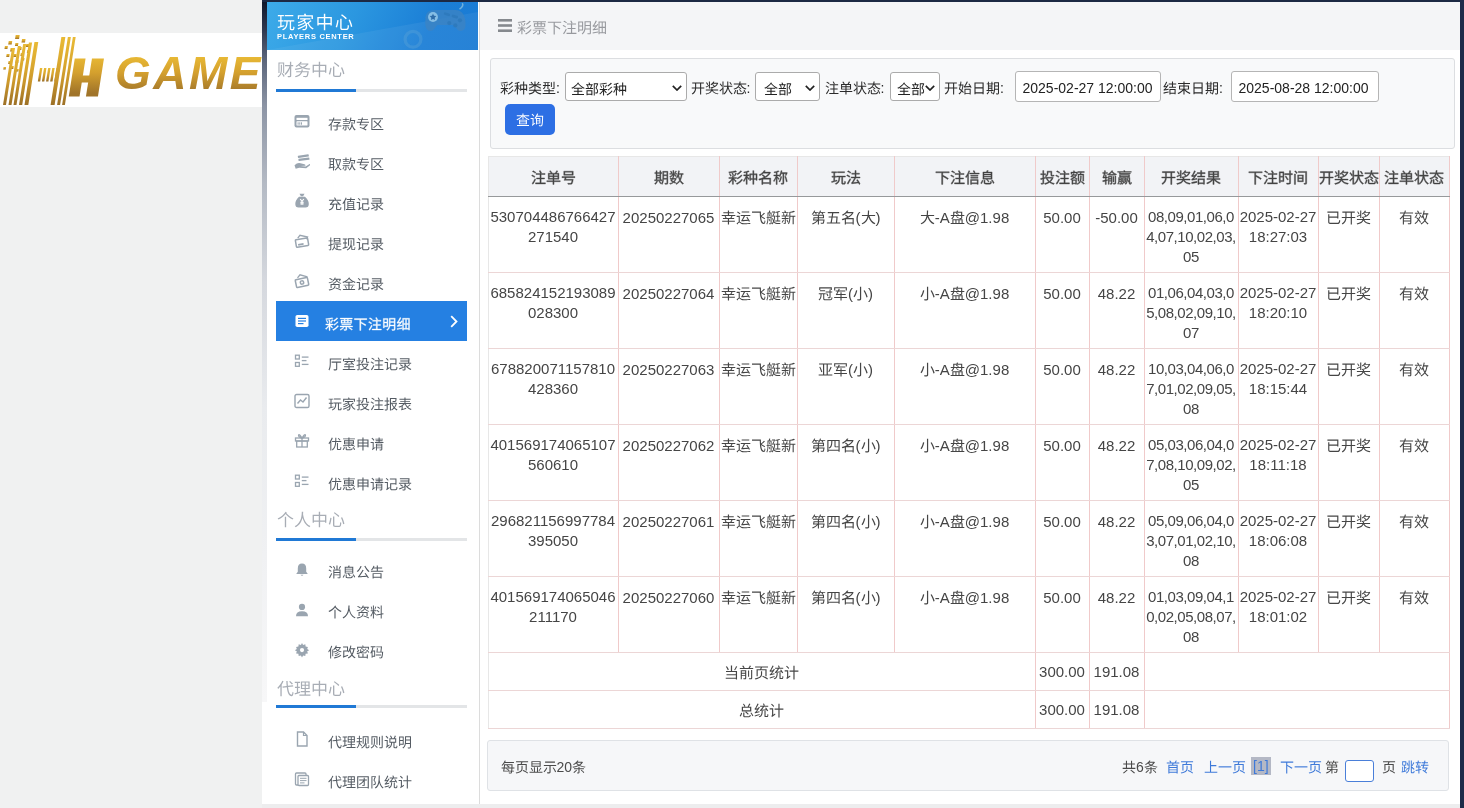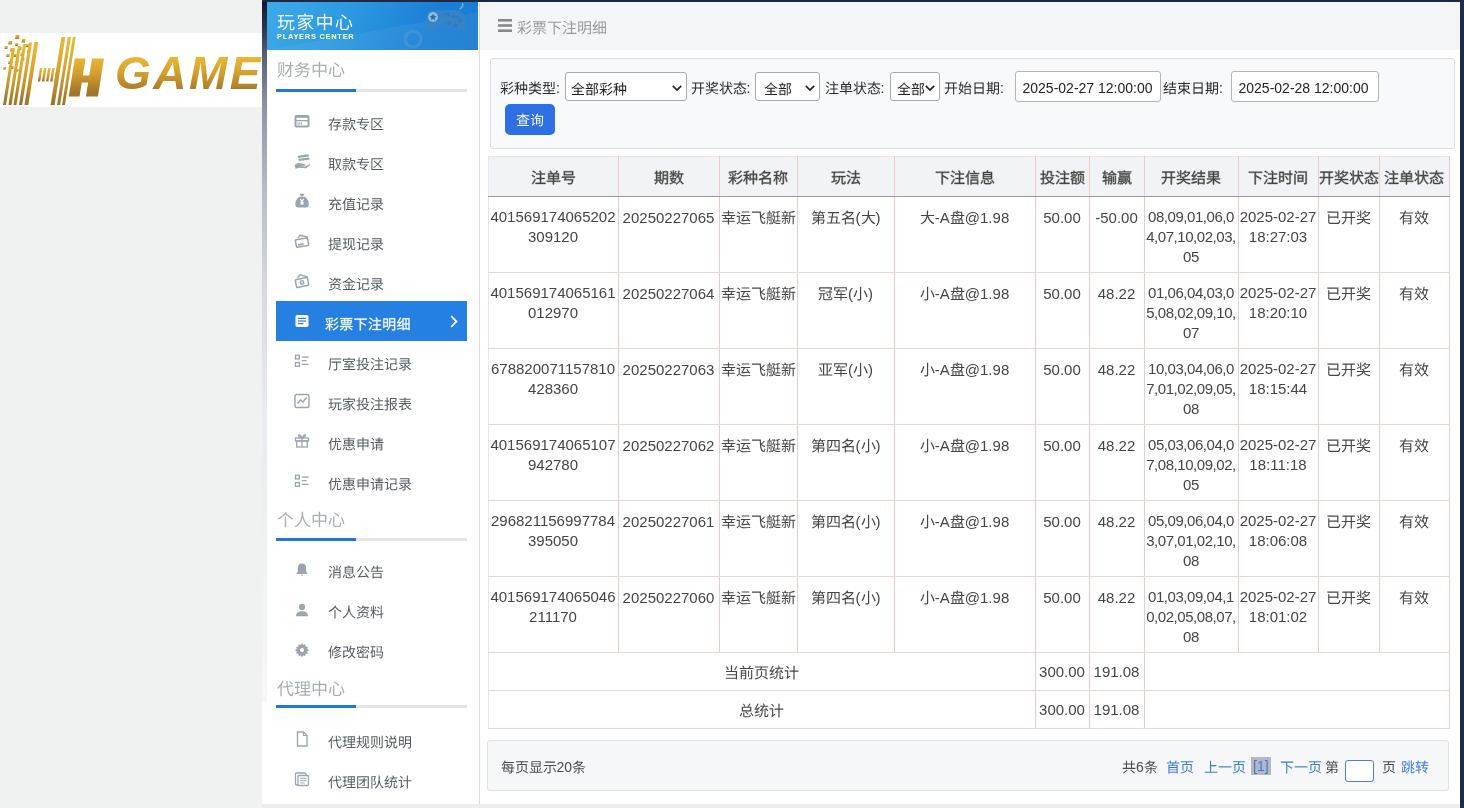--- a/index.html
+++ b/index.html
@@ -449,21 +449,21 @@
 <div class="ab" style="left:1014.5px;top:70.5px;width:146px;height:31px;background:#fff;border:1px solid #b5b5b5;border-radius:3px">
     <div class="ab" style="left:7px;top:8px;font-size:14px;color:#222;white-space:nowrap">2025-02-27 12:00:00</div>
   </div>
 <div class="ab" style="left:1163px;top:79px;color:#2b2b2b;font-size:14px"><svg class="ct" style="width:56.0px;height:14px;vertical-align:middle;" viewBox="0 -880 4000 1000">
       <use href="#c7ed3" x="0"></use>
       <use href="#c675f" x="1000"></use>
       <use href="#c65e5" x="2000"></use>
       <use href="#c671f" x="3000"></use>
     </svg><span style="vertical-align:middle">:</span></div>
 <div class="ab" style="left:1230.5px;top:70.5px;width:148px;height:31px;background:#fff;border:1px solid #b5b5b5;border-radius:3px">
-    <div class="ab" style="left:7px;top:8px;font-size:14px;color:#222;white-space:nowrap">2025-02-28 12:00:00</div>
+    <div class="ab" style="left:7px;top:8px;font-size:14px;color:#222;white-space:nowrap">2025-08-28 12:00:00</div>
   </div>
 <div class="ab" style="left:505px;top:103.5px;width:50px;height:31.5px;background:#2d6fe4;border-radius:5px;color:#fff;text-align:center">
     <div style="margin-top:7px"><svg class="ct" style="width:28.0px;height:14px;vertical-align:middle;" viewBox="0 -880 2000 1000">
         <use href="#c67e5" x="0"></use>
         <use href="#c8be2" x="1000"></use>
       </svg></div>
   </div>
 <table class="ab" style="left:487.5px;top:155.5px;width:961px;border-collapse:collapse;table-layout:fixed;font-size:15px;color:#454545">
     <colgroup>
       <col style="width:130px">
@@ -533,21 +533,21 @@
             <use href="#c6001" x="3000"></use>
           </svg></th>
         <th><svg class="ct b" style="width:60.0px;height:15px;vertical-align:middle;" viewBox="0 -880 4000 1000">
             <use href="#c6ce8" x="0"></use>
             <use href="#c5355" x="1000"></use>
             <use href="#c72b6" x="2000"></use>
             <use href="#c6001" x="3000"></use>
           </svg></th>
       </tr>
       <tr class="bd">
-        <td><span style="white-space:nowrap">401569174065202</span><br><span style="white-space:nowrap">309120</span></td>
+        <td><span style="white-space:nowrap">530704486766427</span><br><span style="white-space:nowrap">271540</span></td>
         <td><span style="vertical-align:middle">2</span><span style="vertical-align:middle">0</span><span style="vertical-align:middle">2</span><span style="vertical-align:middle">5</span><span style="vertical-align:middle">0</span><span style="vertical-align:middle">2</span><span style="vertical-align:middle">2</span><span style="vertical-align:middle">7</span><span style="vertical-align:middle">0</span><span style="vertical-align:middle">6</span><span style="vertical-align:middle">5</span></td>
         <td><svg class="ct" style="width:75.0px;height:15px;vertical-align:middle;" viewBox="0 -880 5000 1000">
             <use href="#c5e78" x="0"></use>
             <use href="#c8fd0" x="1000"></use>
             <use href="#c98de" x="2000"></use>
             <use href="#c8247" x="3000"></use>
             <use href="#c65b0" x="4000"></use>
           </svg></td>
         <td><svg class="ct" style="width:45.0px;height:15px;vertical-align:middle;" viewBox="0 -880 3000 1000">
             <use href="#c7b2c" x="0"></use>
@@ -569,21 +569,21 @@
             <use href="#c5df2" x="0"></use>
             <use href="#c5f00" x="1000"></use>
             <use href="#c5956" x="2000"></use>
           </svg></td>
         <td><svg class="ct" style="width:30.0px;height:15px;vertical-align:middle;" viewBox="0 -880 2000 1000">
             <use href="#c6709" x="0"></use>
             <use href="#c6548" x="1000"></use>
           </svg></td>
       </tr>
       <tr class="bd">
-        <td><span style="white-space:nowrap">401569174065161</span><br><span style="white-space:nowrap">012970</span></td>
+        <td><span style="white-space:nowrap">685824152193089</span><br><span style="white-space:nowrap">028300</span></td>
         <td><span style="vertical-align:middle">2</span><span style="vertical-align:middle">0</span><span style="vertical-align:middle">2</span><span style="vertical-align:middle">5</span><span style="vertical-align:middle">0</span><span style="vertical-align:middle">2</span><span style="vertical-align:middle">2</span><span style="vertical-align:middle">7</span><span style="vertical-align:middle">0</span><span style="vertical-align:middle">6</span><span style="vertical-align:middle">4</span></td>
         <td><svg class="ct" style="width:75.0px;height:15px;vertical-align:middle;" viewBox="0 -880 5000 1000">
             <use href="#c5e78" x="0"></use>
             <use href="#c8fd0" x="1000"></use>
             <use href="#c98de" x="2000"></use>
             <use href="#c8247" x="3000"></use>
             <use href="#c65b0" x="4000"></use>
           </svg></td>
         <td><svg class="ct" style="width:30.0px;height:15px;vertical-align:middle;" viewBox="0 -880 2000 1000">
             <use href="#c51a0" x="0"></use>
@@ -639,21 +639,21 @@
             <use href="#c5df2" x="0"></use>
             <use href="#c5f00" x="1000"></use>
             <use href="#c5956" x="2000"></use>
           </svg></td>
         <td><svg class="ct" style="width:30.0px;height:15px;vertical-align:middle;" viewBox="0 -880 2000 1000">
             <use href="#c6709" x="0"></use>
             <use href="#c6548" x="1000"></use>
           </svg></td>
       </tr>
       <tr class="bd">
-        <td><span style="white-space:nowrap">401569174065107</span><br><span style="white-space:nowrap">942780</span></td>
+        <td><span style="white-space:nowrap">401569174065107</span><br><span style="white-space:nowrap">560610</span></td>
         <td><span style="vertical-align:middle">2</span><span style="vertical-align:middle">0</span><span style="vertical-align:middle">2</span><span style="vertical-align:middle">5</span><span style="vertical-align:middle">0</span><span style="vertical-align:middle">2</span><span style="vertical-align:middle">2</span><span style="vertical-align:middle">7</span><span style="vertical-align:middle">0</span><span style="vertical-align:middle">6</span><span style="vertical-align:middle">2</span></td>
         <td><svg class="ct" style="width:75.0px;height:15px;vertical-align:middle;" viewBox="0 -880 5000 1000">
             <use href="#c5e78" x="0"></use>
             <use href="#c8fd0" x="1000"></use>
             <use href="#c98de" x="2000"></use>
             <use href="#c8247" x="3000"></use>
             <use href="#c65b0" x="4000"></use>
           </svg></td>
         <td><svg class="ct" style="width:45.0px;height:15px;vertical-align:middle;" viewBox="0 -880 3000 1000">
             <use href="#c7b2c" x="0"></use>

